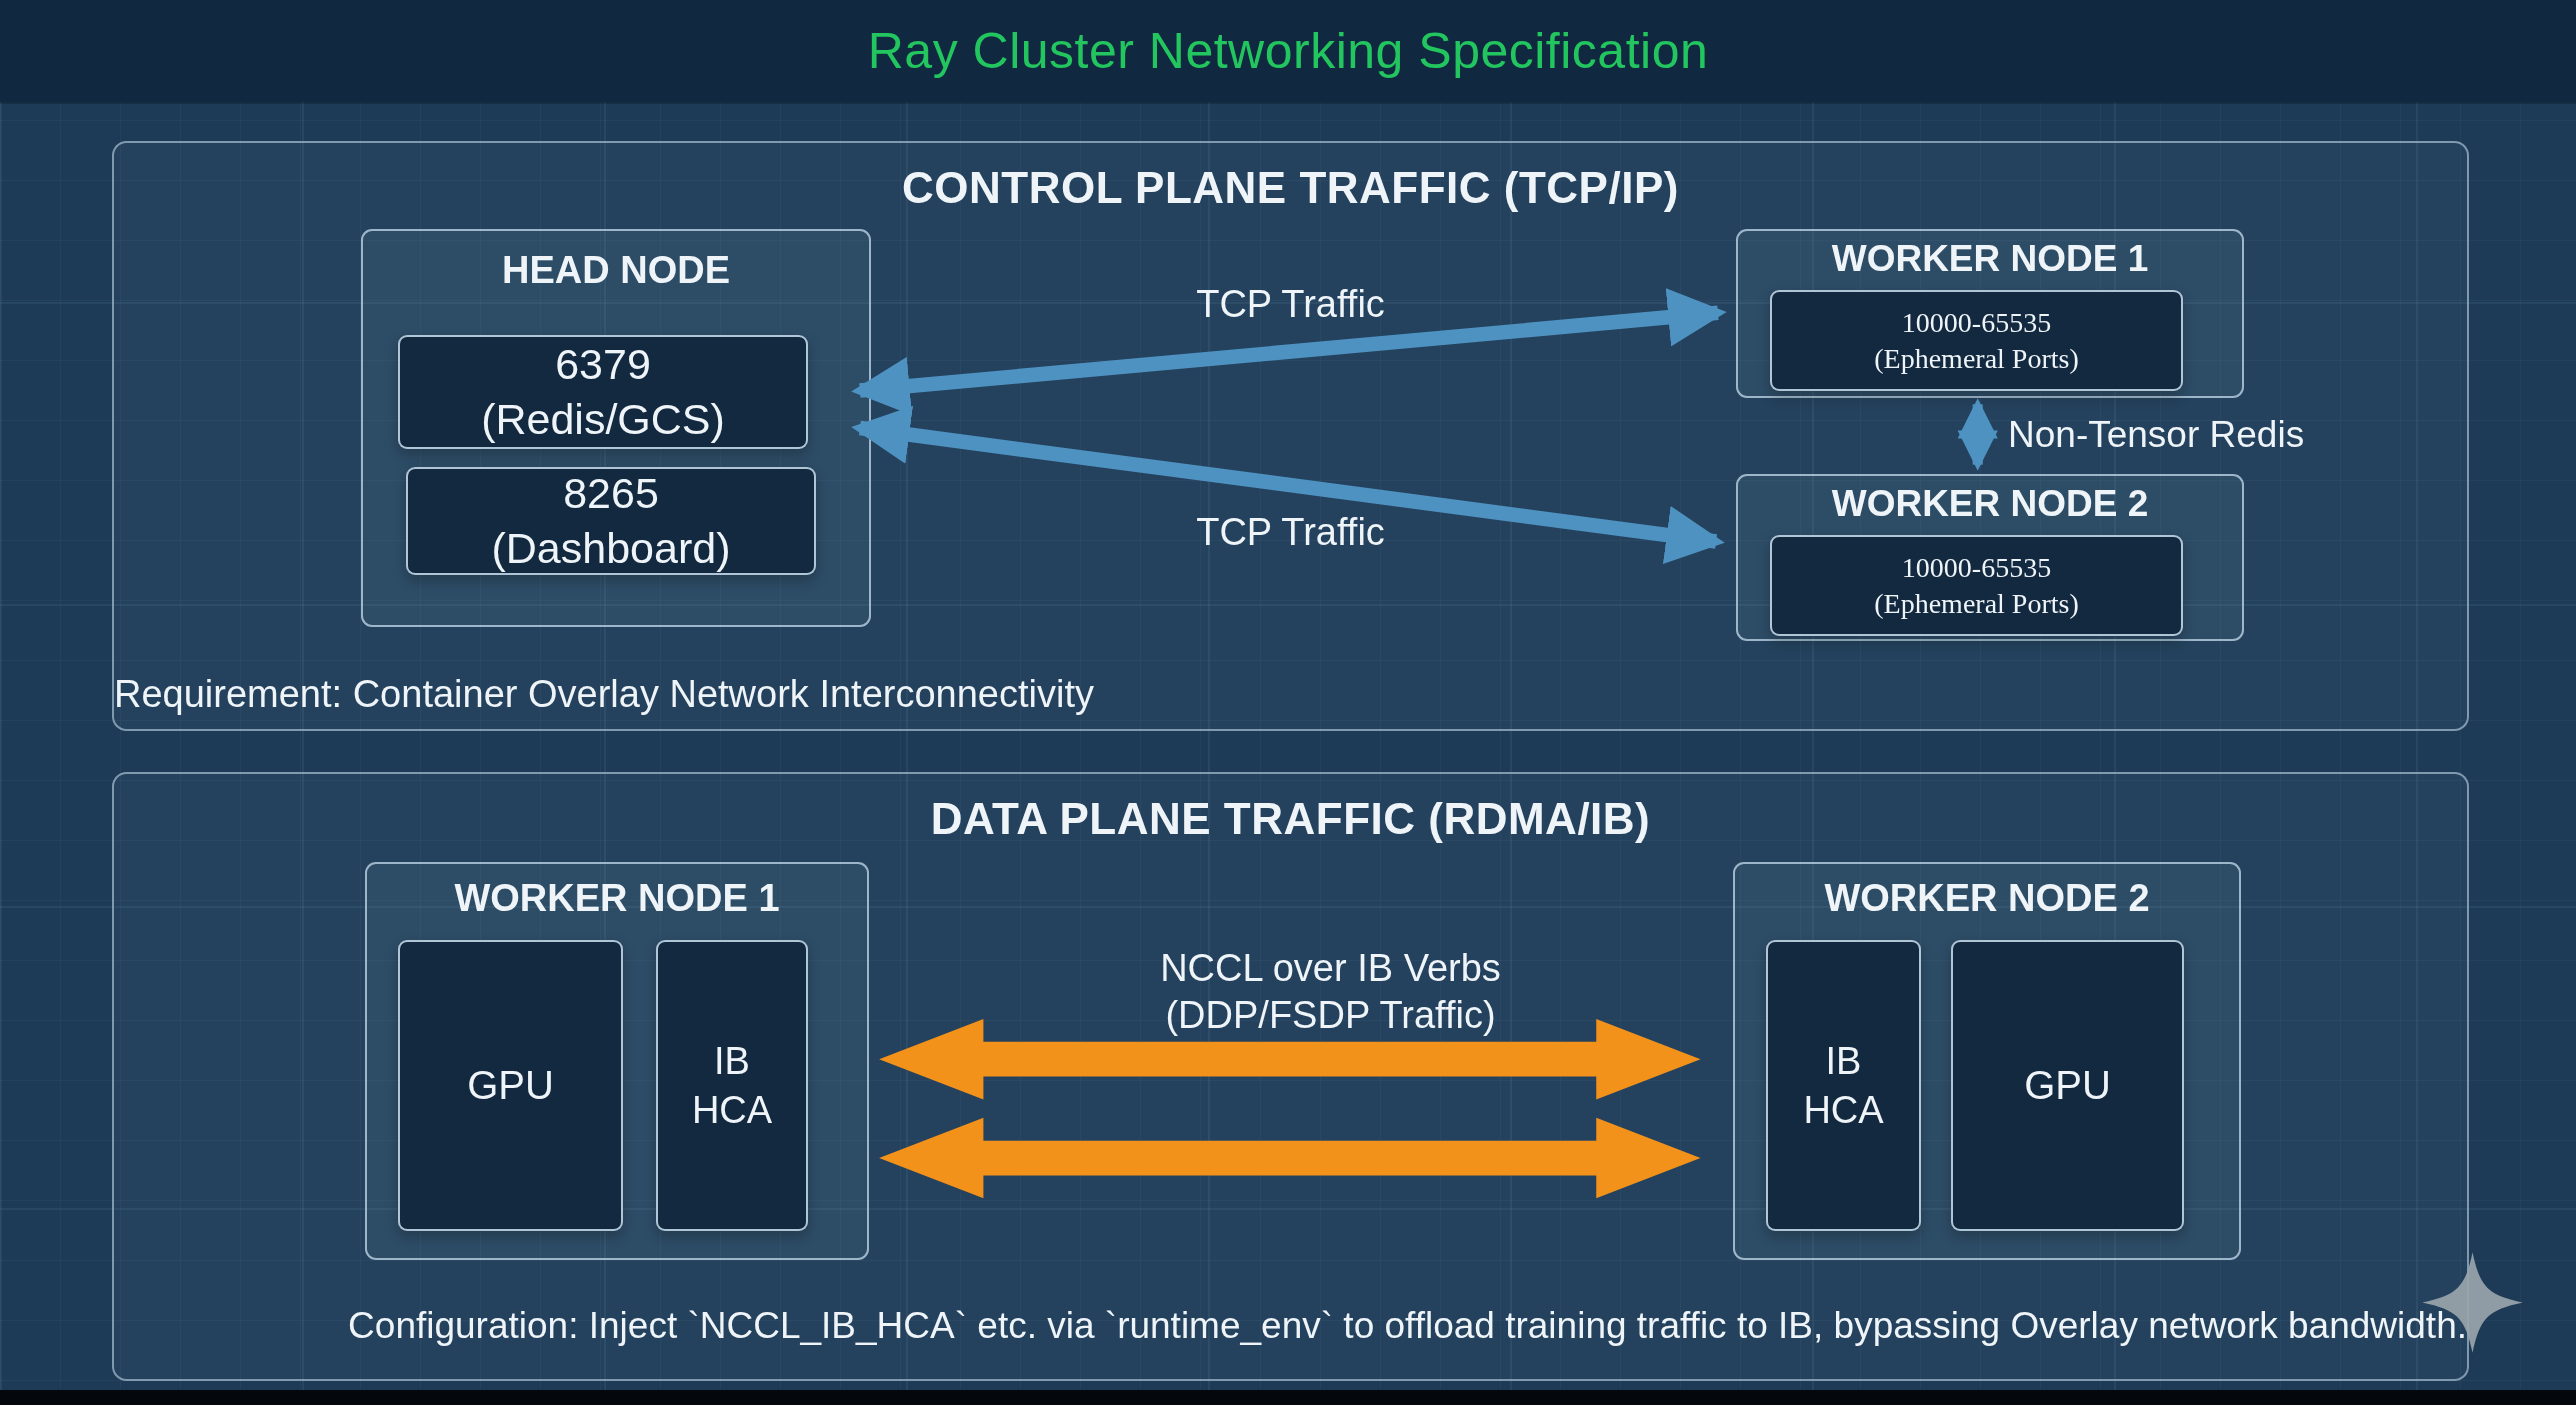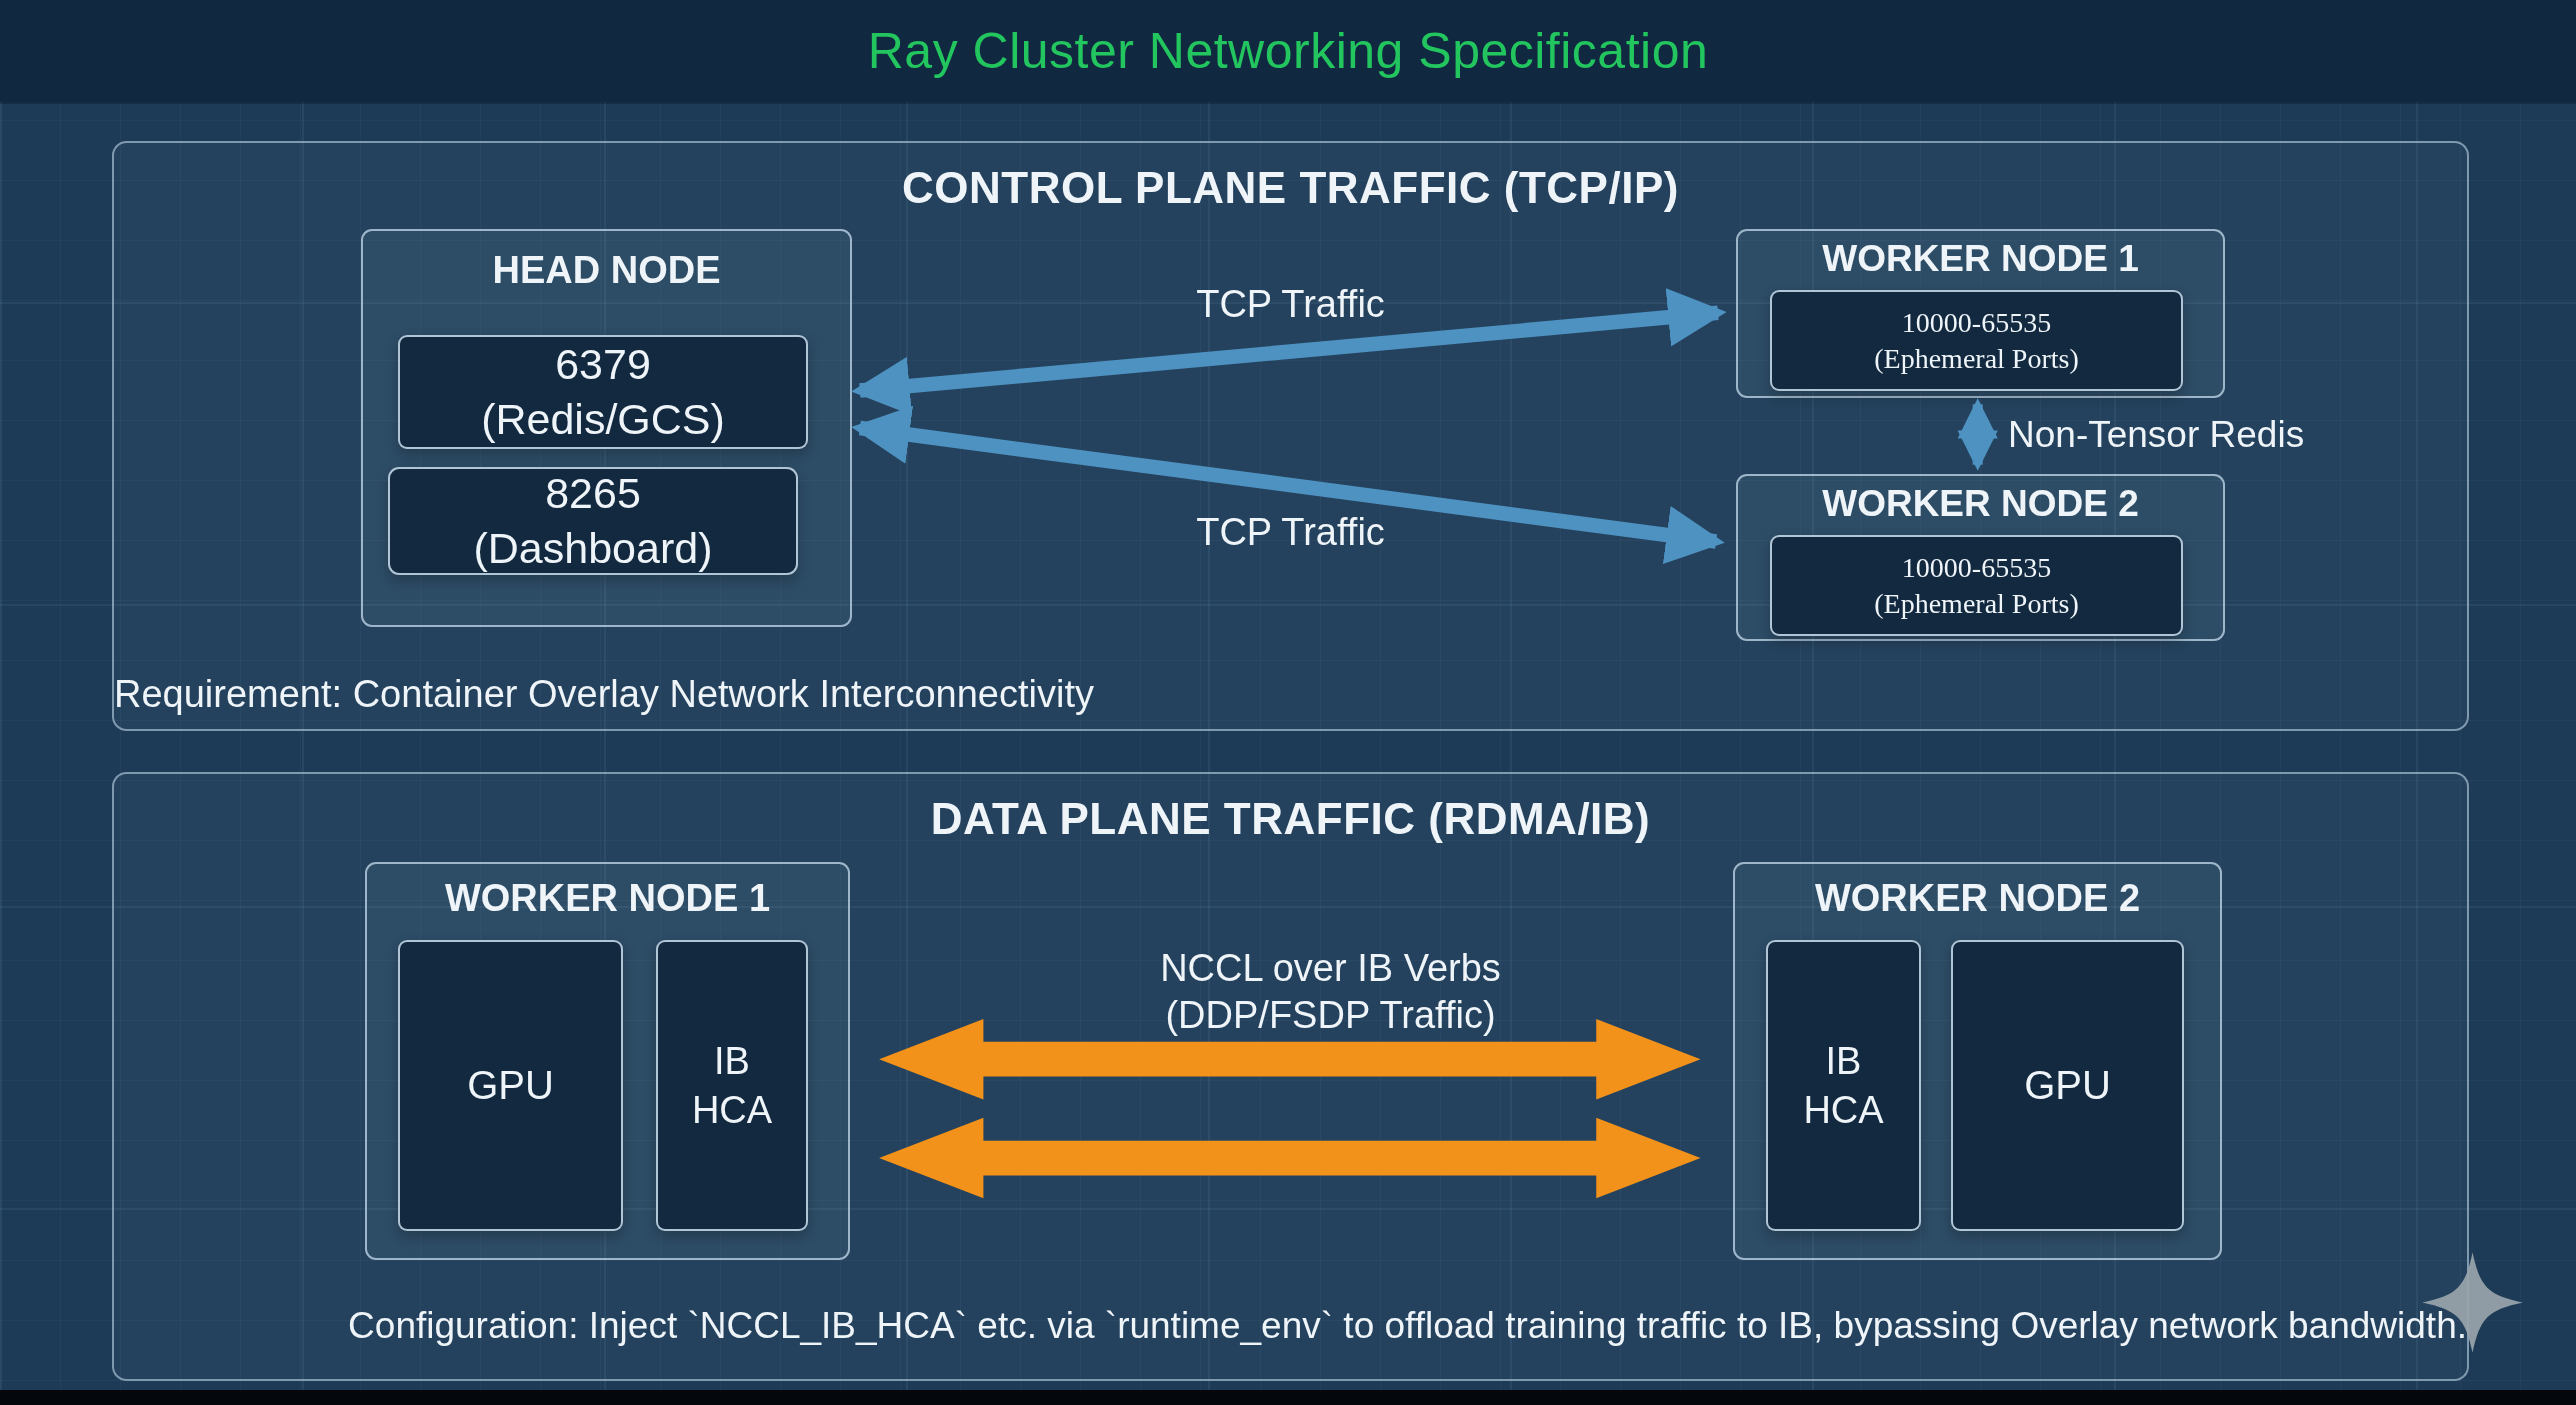--- a/index.html
+++ b/index.html
@@ -26,38 +26,38 @@
     background:rgba(205,230,250,0.045);
   }
   .panel.control { top:141px; height:586px; }
   .panel.data    { top:772px; height:605px; }
   .panel-title {
     position:absolute; top:20px; left:0; width:100%; text-align:center;
     font-weight:700; font-size:44px; letter-spacing:0.5px;
   }
   .node {
     position:absolute; border:2.7px solid rgba(188,210,228,0.8);
-    border-radius:11px; background:rgba(205,230,250,0.06);
+    border-radius:11px; background:rgba(205,230,250,0.06);padding-left:19px;
   }
   .node-label {
     position:absolute; left:0; width:100%; text-align:center;
     font-weight:700; font-size:38px;
   }
   .darkbox {
     position:absolute; background:#122940;
     border:2.7px solid rgba(205,224,240,0.85); border-radius:9.1px;
     display:flex; flex-direction:column; align-items:center; justify-content:center;
     font-size:43px; line-height:1.28; text-align:center;
     box-shadow:0 5.5px 12.8px rgba(0,0,0,0.22);
   }
   
   .head-node { left:247px; top:86px; width:487px; height:394px; }
   .head-node .node-label { top:18.3px; }
   .box-redis { left:35px; top:104px; width:406px; height:110px; }
-  .box-dash  { left:25px; top:236px; width:406px; height:104px;border-radius:11px; }
+  .box-dash  { left:43px; top:236px; width:406px; height:104px; }
   .cw1 { left:1622px; top:86px;  width:485px; height:165px; }
   .cw2 { left:1622px; top:331px; width:485px; height:163px; }
   .cw1 .node-label, .cw2 .node-label { top:7.3px; font-size:37px; }
   .cw1 .darkbox, .cw2 .darkbox { left:32px; top:59px; width:409px; height:97px; font-size:28px;font-family:Liberation Serif, serif; }
   .tcp-top    { position:absolute; top:140px; left:0; width:100%; text-align:center; font-size:38px; }
   .tcp-bottom { position:absolute; top:368px; left:0; width:100%; text-align:center; font-size:38px; }
   .nontensor  { position:absolute; left:1894px; top:271px; font-size:37px; white-space:nowrap; }
   .requirement{ position:absolute; top:530px; left:0; width:100%; text-align:left; font-size:38px; }
   
   .dw1 { left:251px;  top:88px; width:481px; height:394px; }

